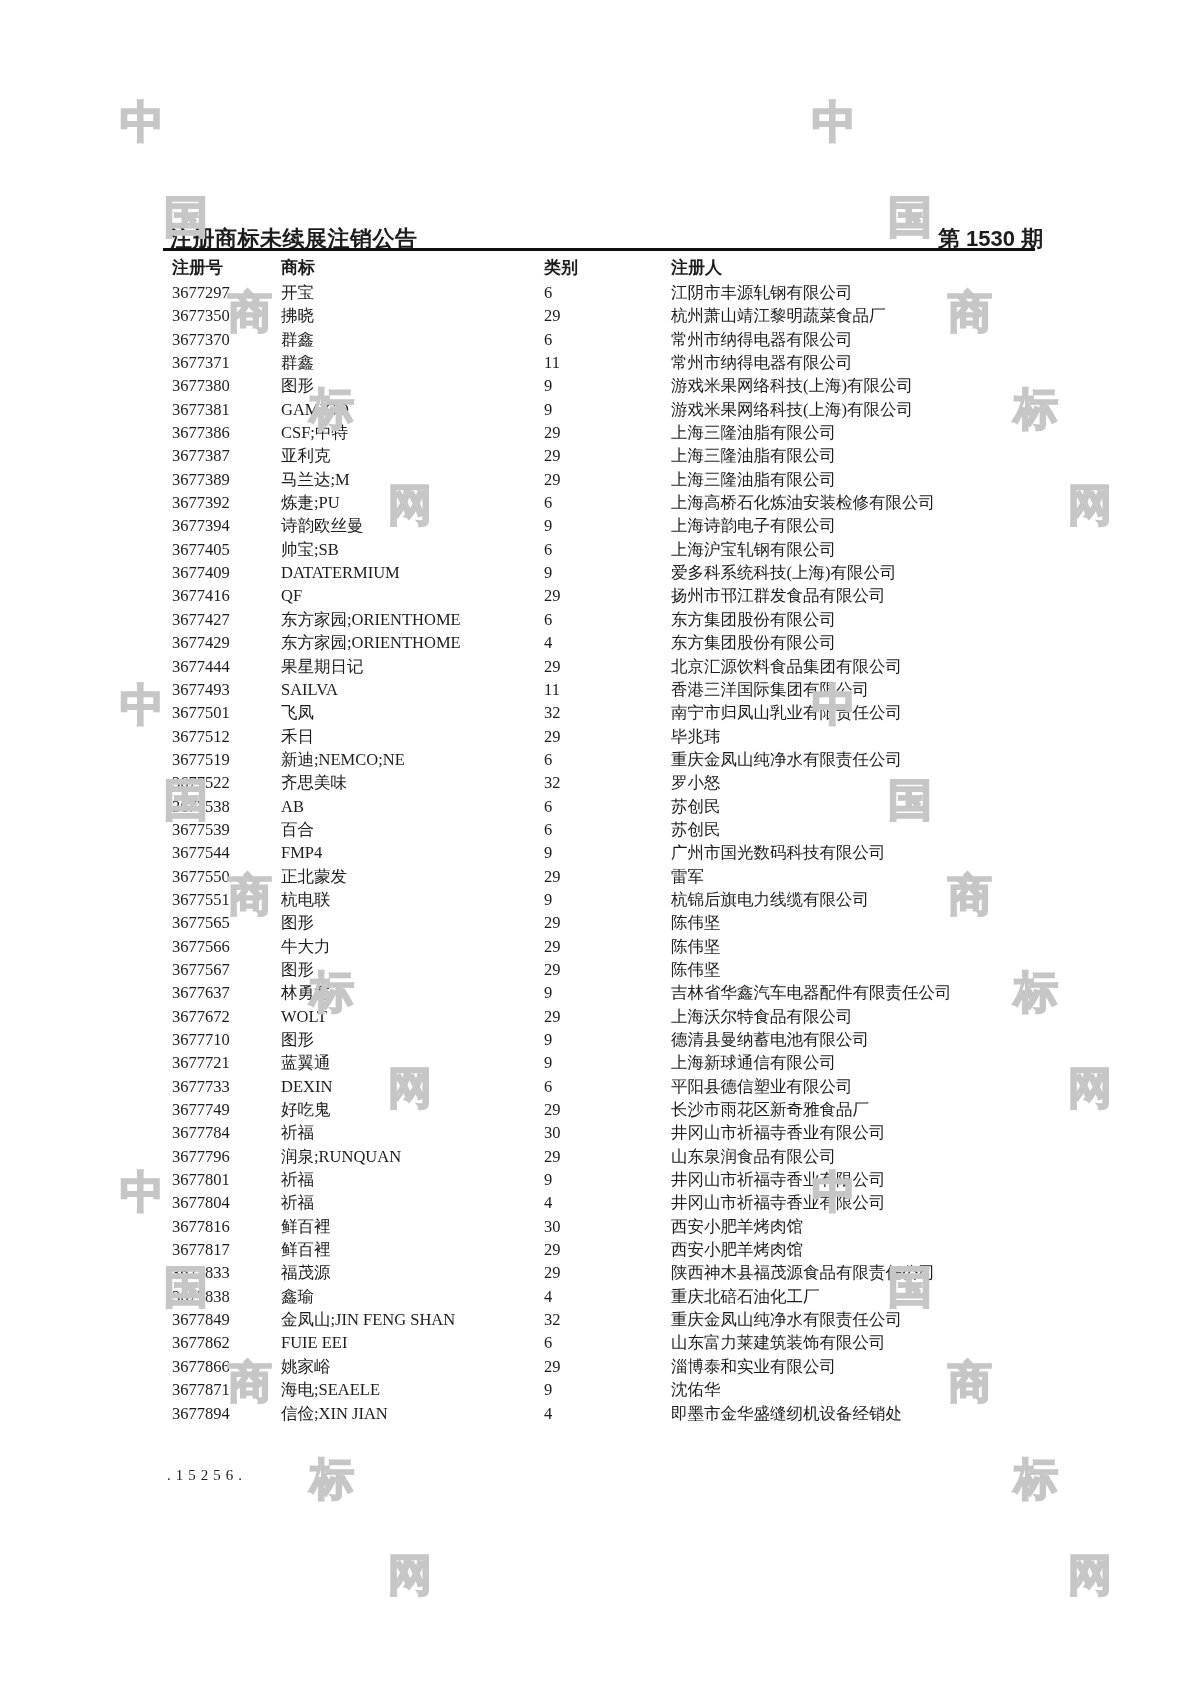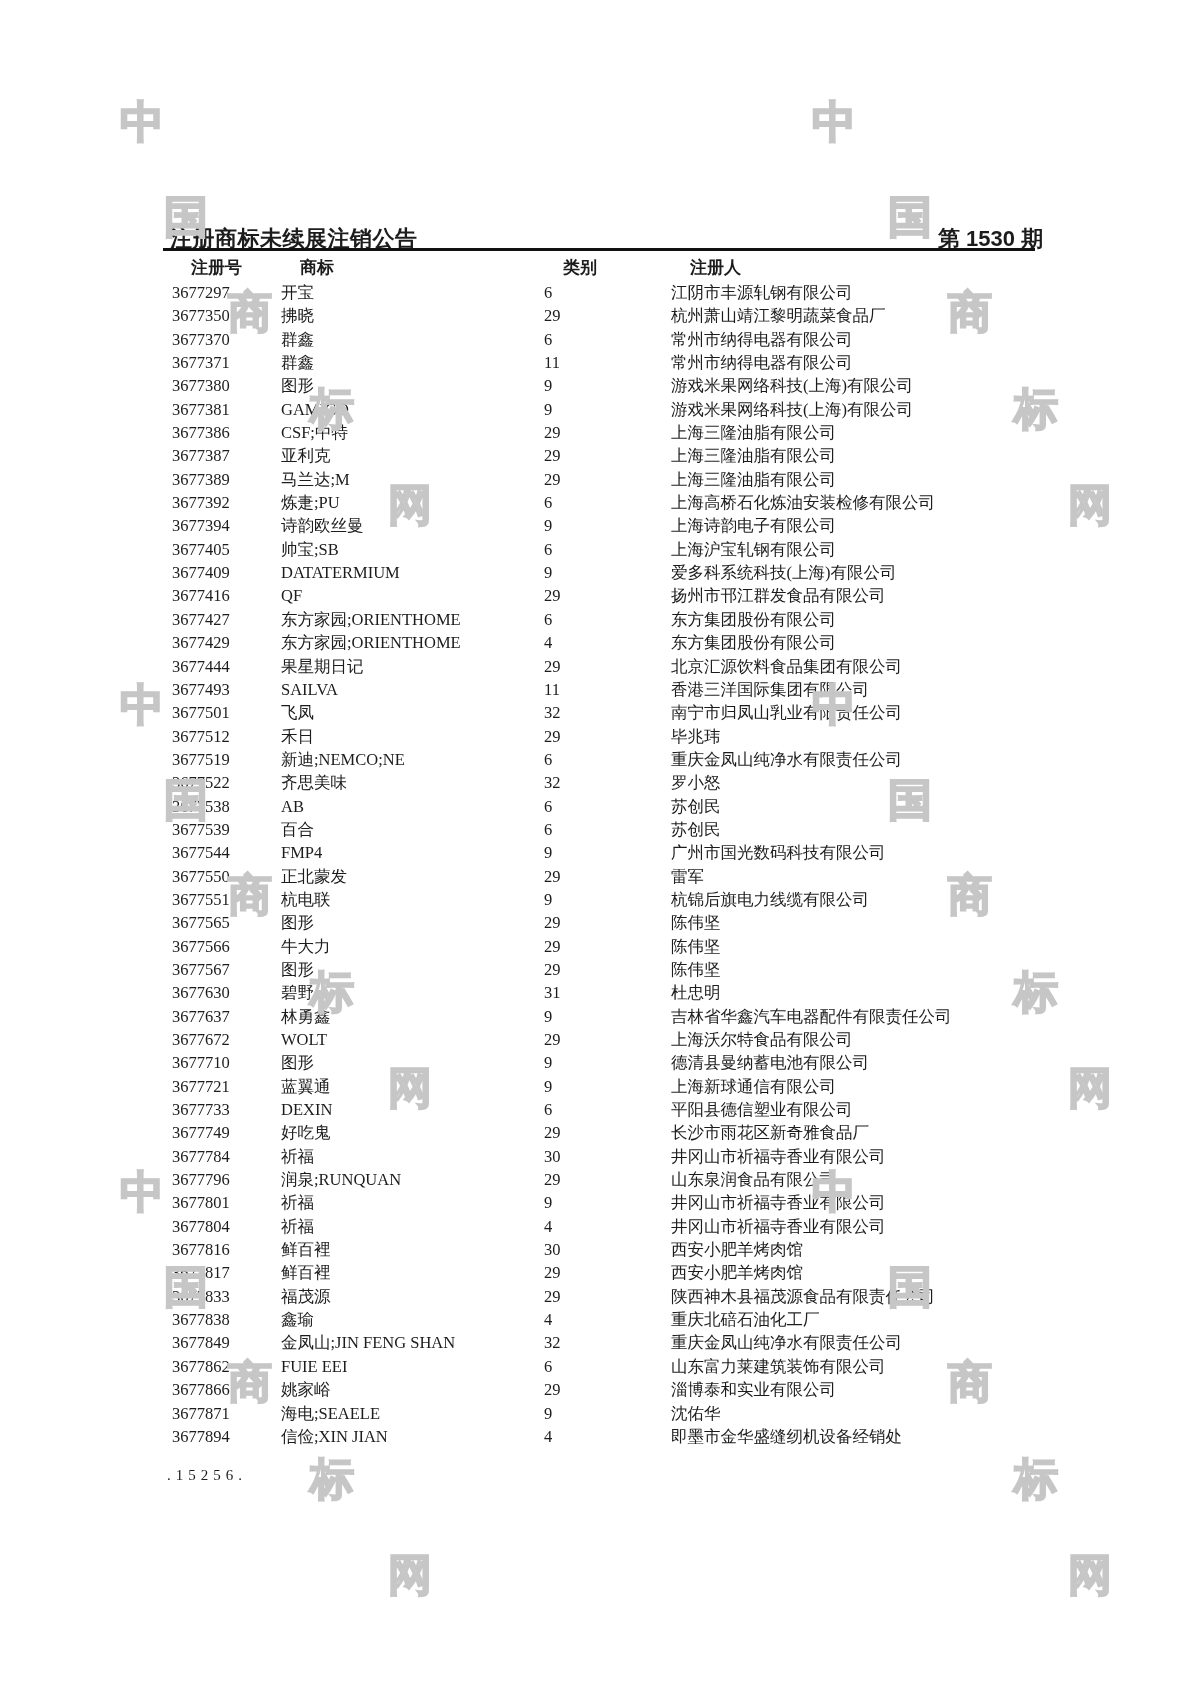--- a/index.html
+++ b/index.html
@@ -24,21 +24,21 @@
     font-weight:bold;font-size:22px;white-space:nowrap;z-index:2;
   }
   #header-rule{
     position:absolute;left:163px;top:248px;
     width:872px;height:3px;background:#111;z-index:2;
   }
   
   #col-headers{
     position:absolute;left:172px;top:256px;width:860px;height:22px;
     font-family:Liberation Serif, serif;
-    font-weight:bold;font-size:17px;z-index:2;margin-left:19px;
+    font-weight:bold;font-size:17px;z-index:2;
   }
   #col-headers span{position:absolute;top:0;white-space:nowrap;}
   .h1{left:0;}   .h2{left:109px;text-align:center;} .h3{left:372px;} .h4{left:499px;}
   #rows{
     position:absolute;left:172px;top:281px;width:900px;z-index:2;
   }
   .row{position:relative;height:23.35px;}
   .row .c{
     position:absolute;top:0;line-height:23.35px;
     font-size:16.5px;white-space:nowrap;
@@ -280,26 +280,20 @@
       <span class="c c4">陈伟坚</span>
     </div>
 
     <div class="row">
       <span class="c c1">3677567</span>
       <span class="c c2">图形</span>
       <span class="c c3">29</span>
       <span class="c c4">陈伟坚</span>
     </div>
 
-    <div class="row">
-      <span class="c c1">3677630</span>
-      <span class="c c2">碧野</span>
-      <span class="c c3">31</span>
-      <span class="c c4">杜忠明</span>
-    </div>
 
     <div class="row">
       <span class="c c1">3677637</span>
       <span class="c c2">林勇鑫</span>
       <span class="c c3">9</span>
       <span class="c c4">吉林省华鑫汽车电器配件有限责任公司</span>
     </div>
 
     <div class="row">
       <span class="c c1">3677672</span>

